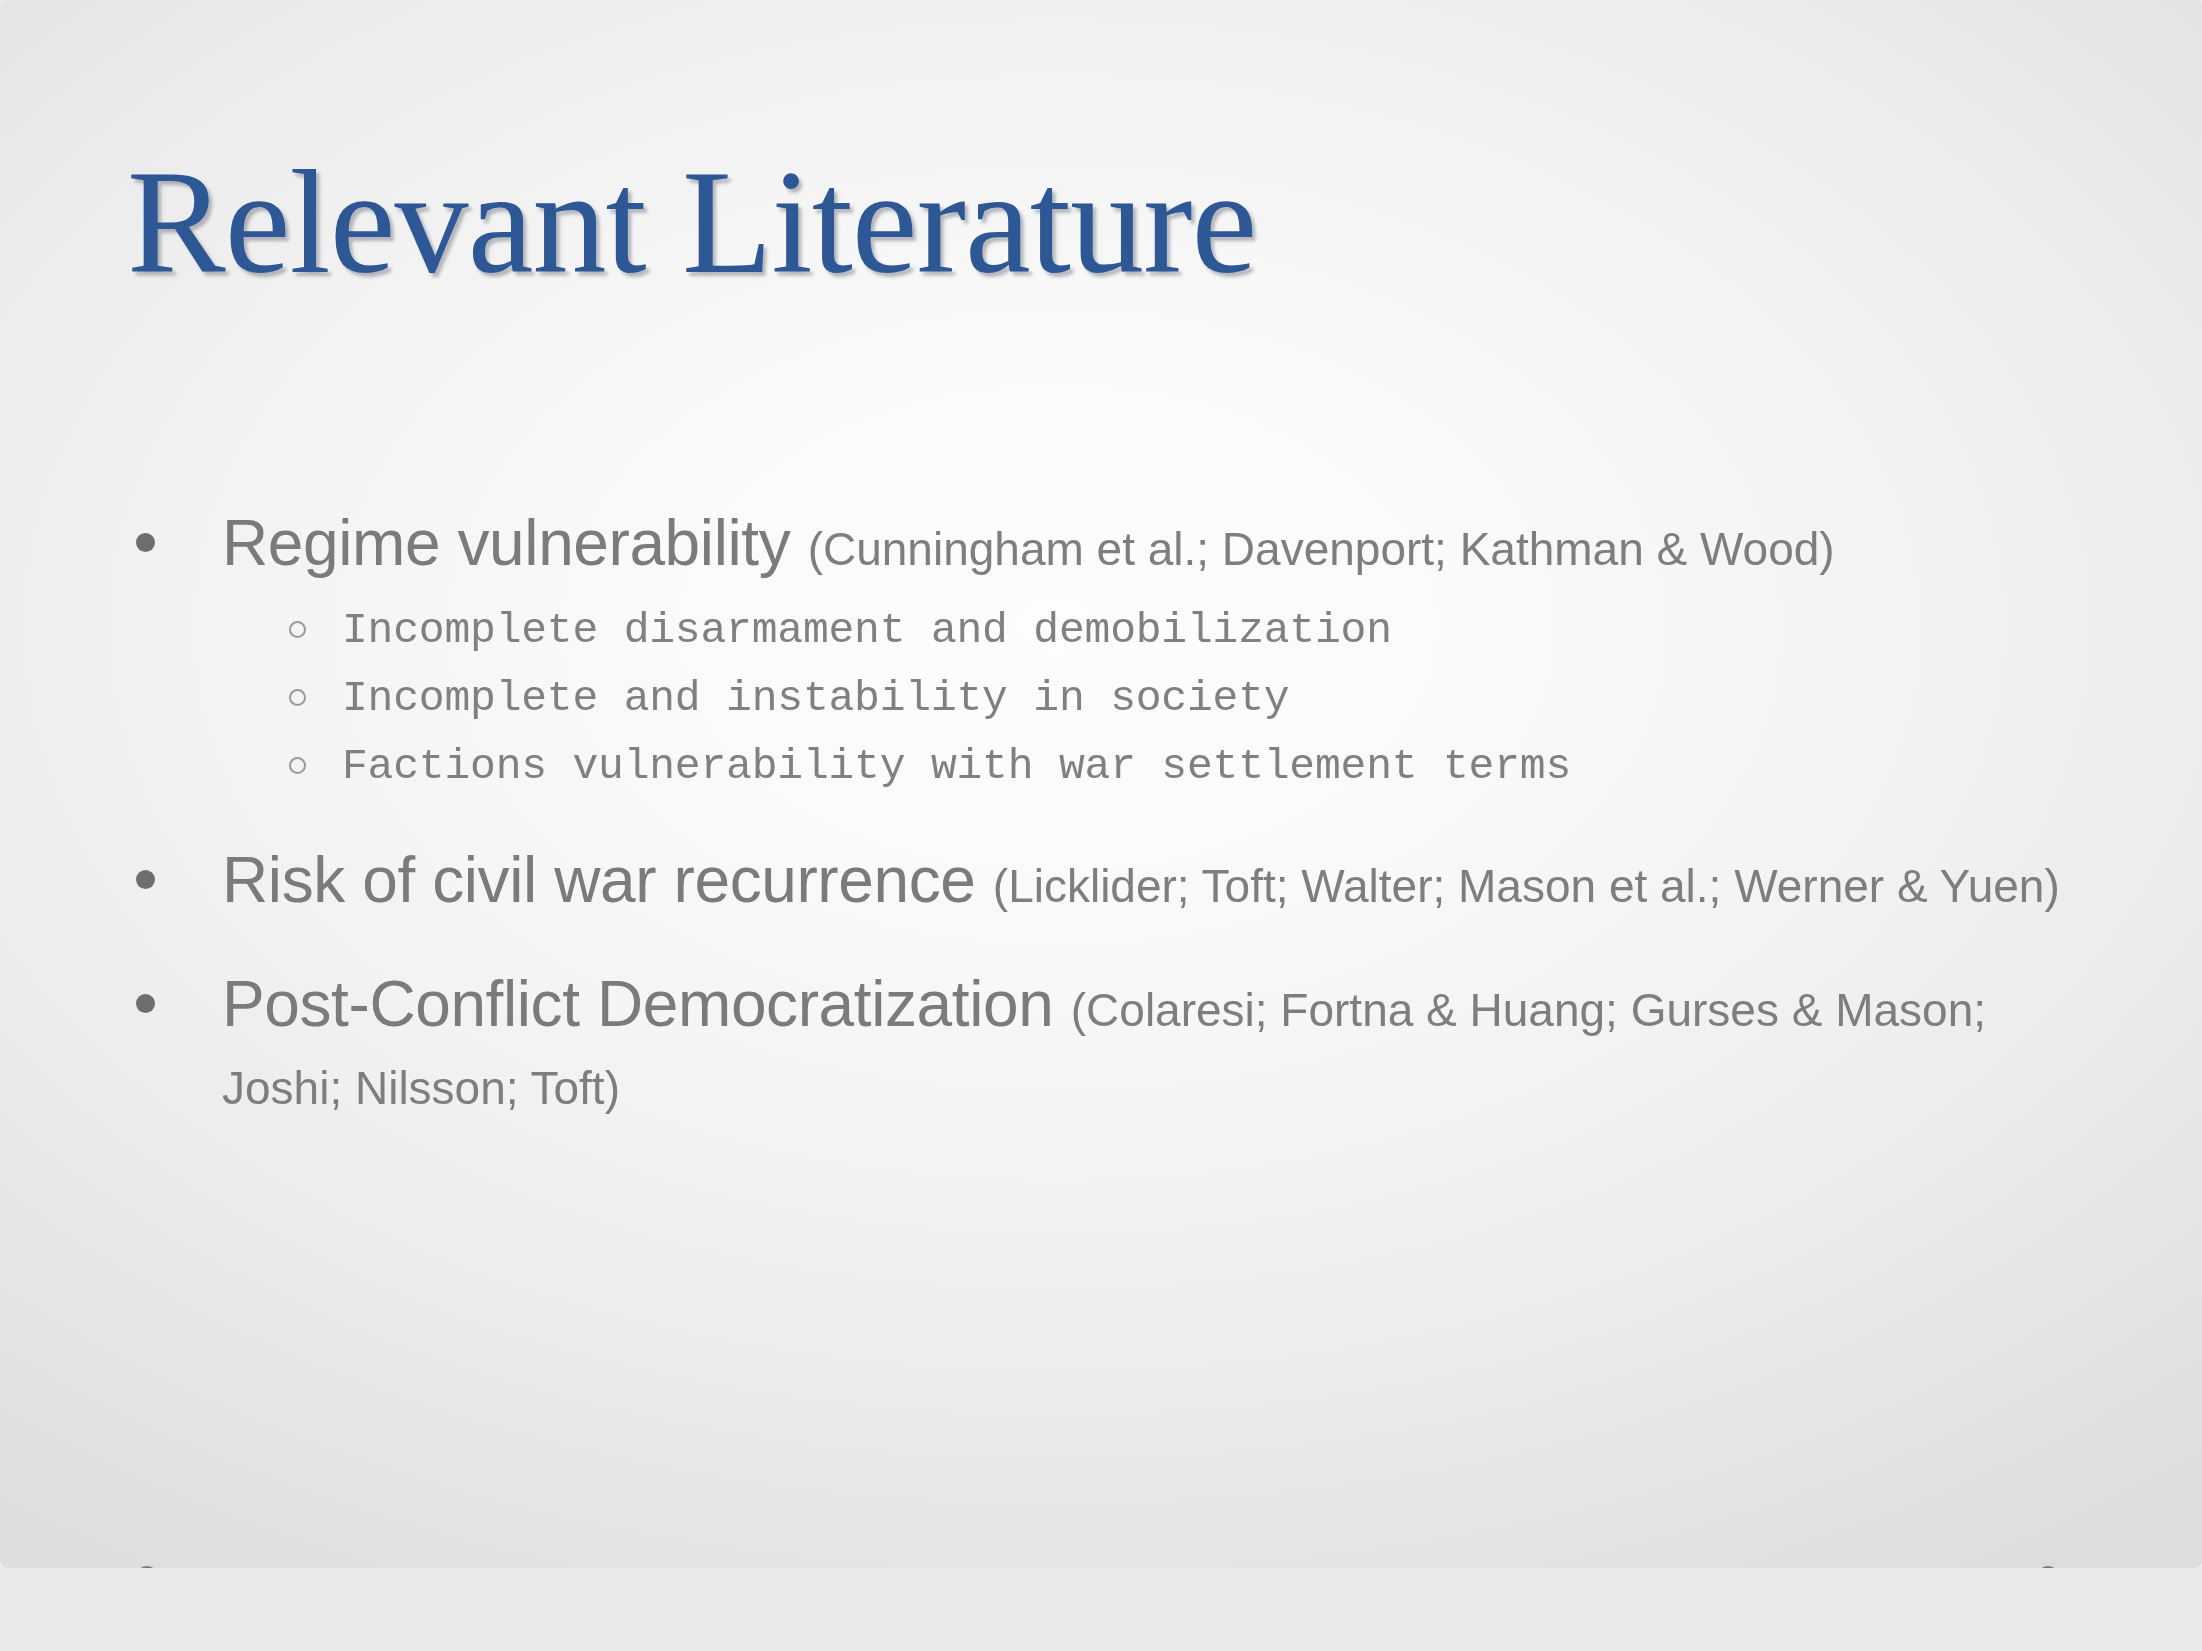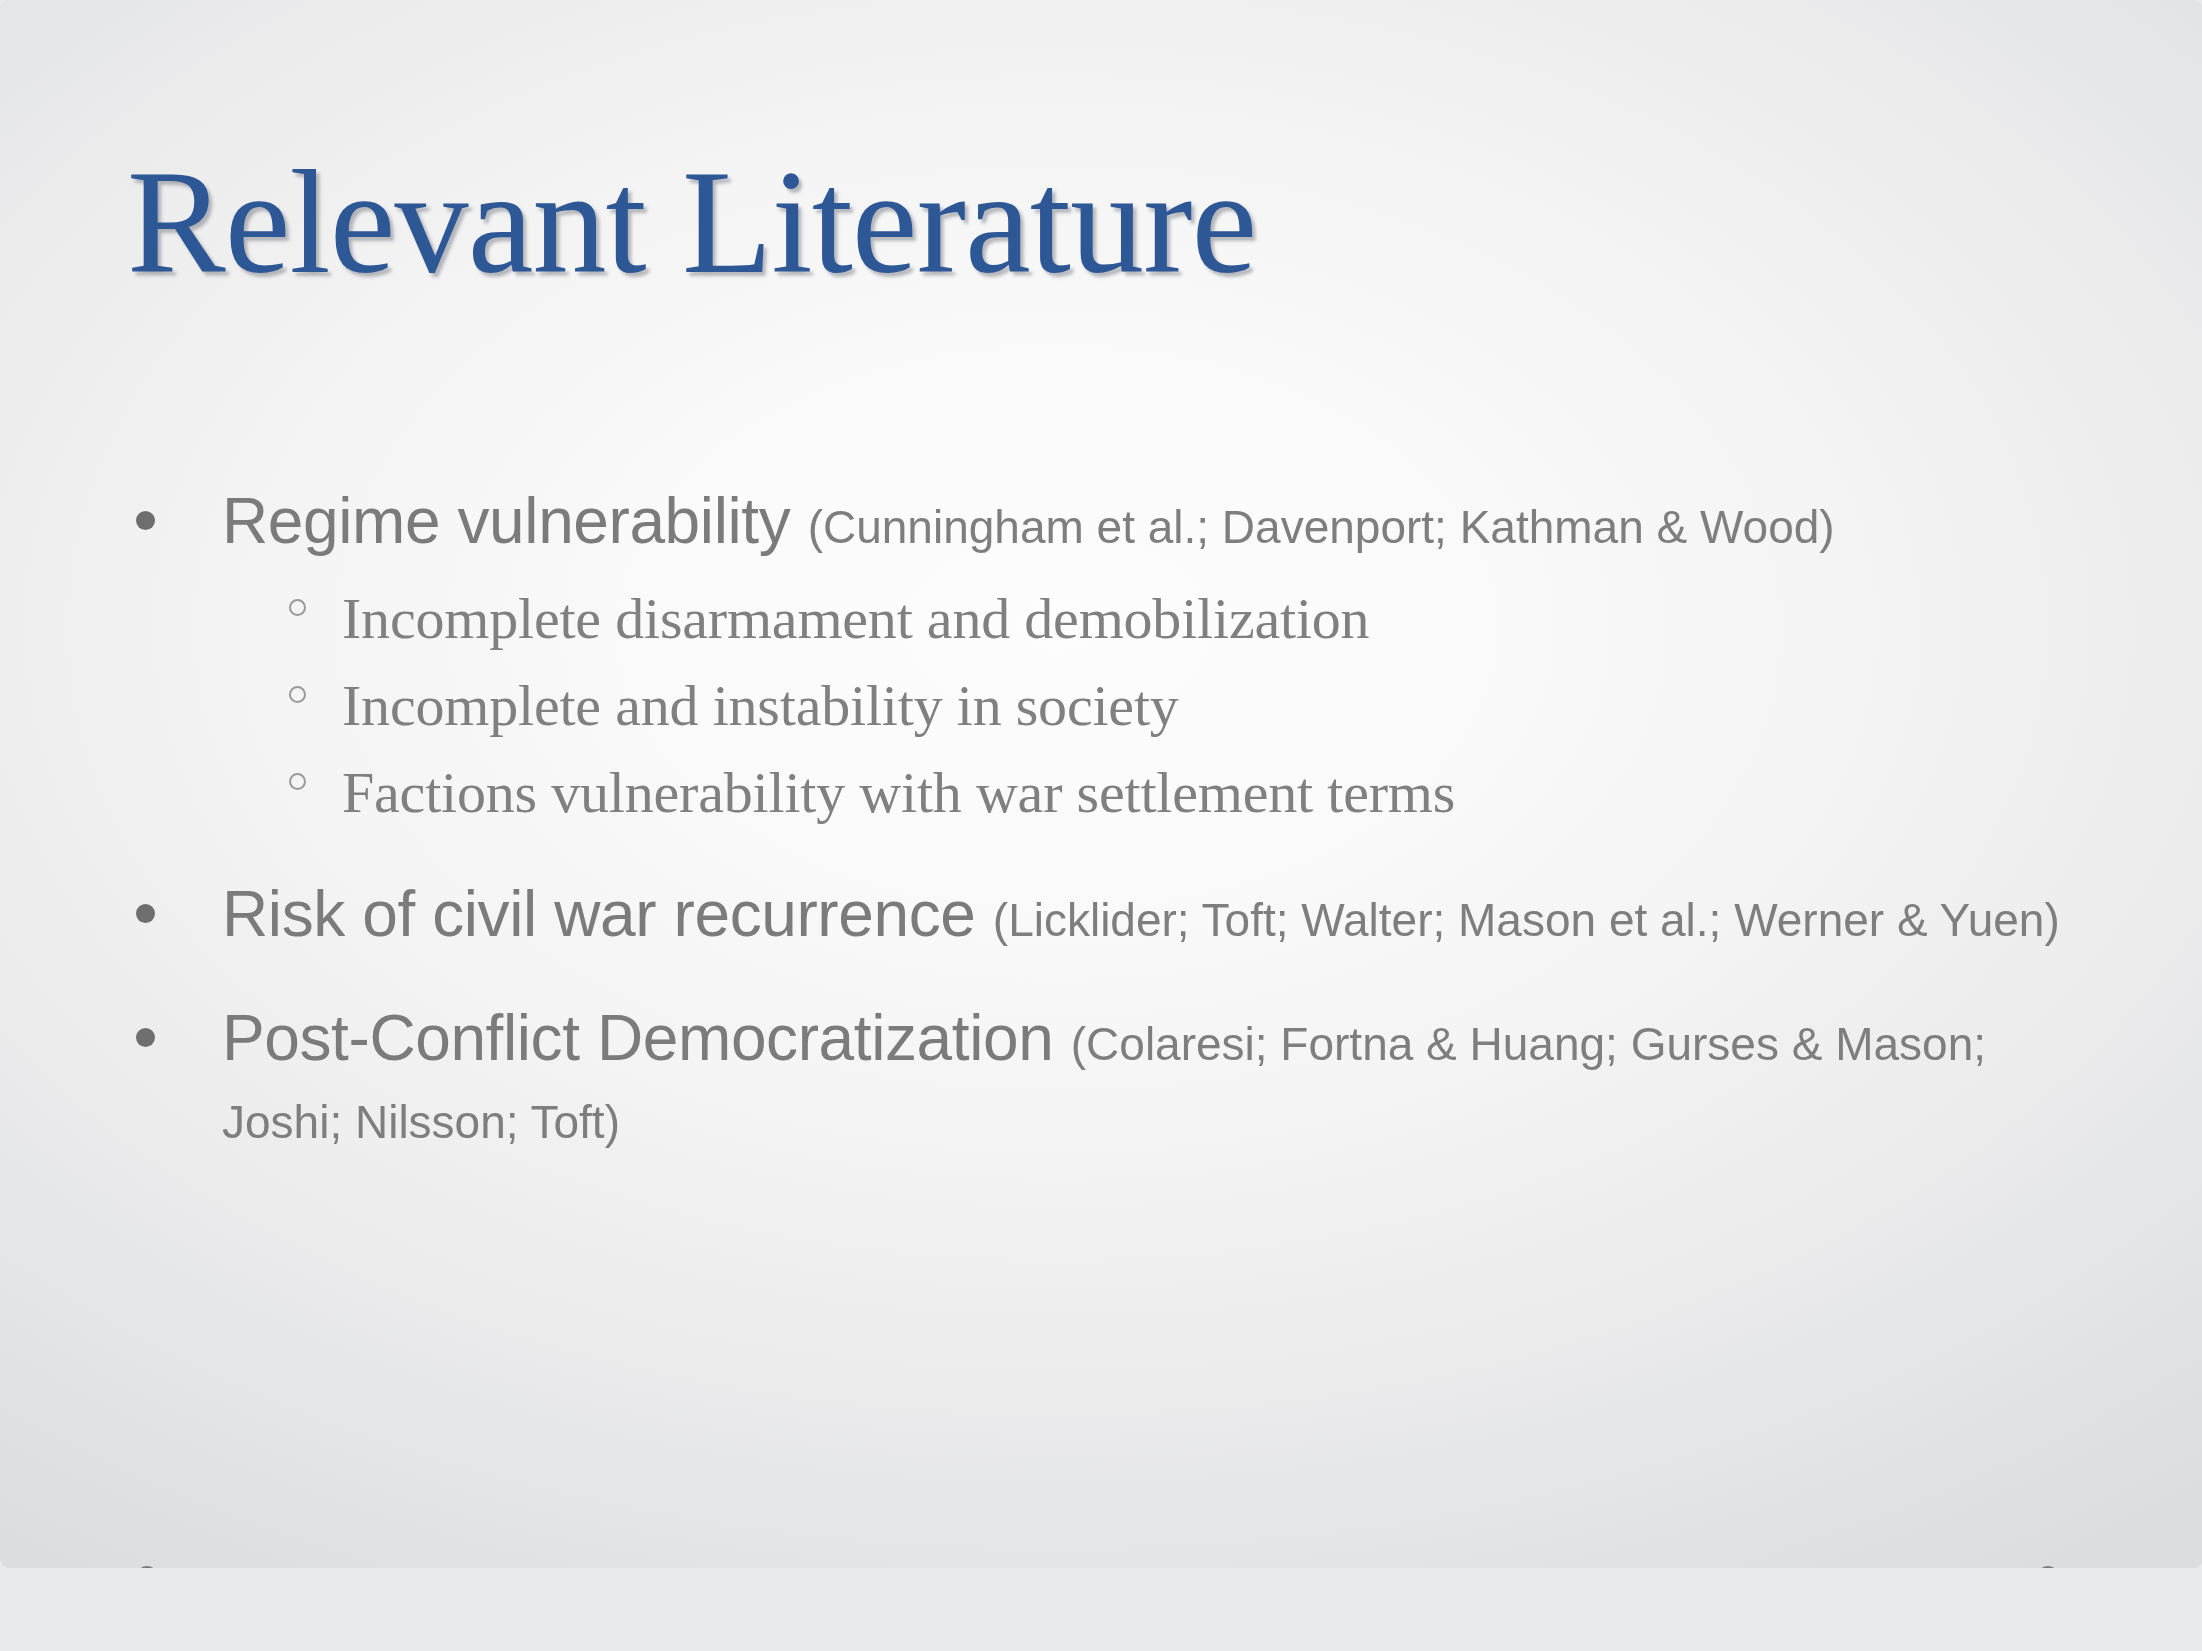--- a/index.html
+++ b/index.html
@@ -53,21 +53,21 @@
     letter-spacing: -0.9px;
     color: #2e5796;
     text-shadow: 3.4px 4.3px 3.4px rgba(90, 95, 105, 0.42);
     white-space: nowrap;
   }
 
   
   #body-block {
     position: absolute;
     left: 129px;
-    top: 482px;
+    top: 504px;
     width: 1987px;
   }
 
   .bullet-group {
     margin: 0 0 0 0;
   }
 
   .bullet-group + .bullet-group {
     margin-top: 46px;
   }
@@ -108,23 +108,23 @@
   .l2-list {
     margin: 22.4px 0 0 0;
     padding: 0;
     list-style: none;
   }
 
   .l2-item {
     position: relative;
     padding-left: 213px;
     margin-bottom: 13.8px;
-    font-family: Liberation Serif, serif;
+    font-family: Liberation Mono, monospace;
     font-weight: 400;
-    font-size: 58px;
+    font-size: 43px;
     line-height: 1.26;
     color: #808080;
     letter-spacing: -0.2px;
   }
 
   .l2-item:last-child { margin-bottom: 0; }
 
   .l2-marker {
     position: absolute;
     left: 160px;

